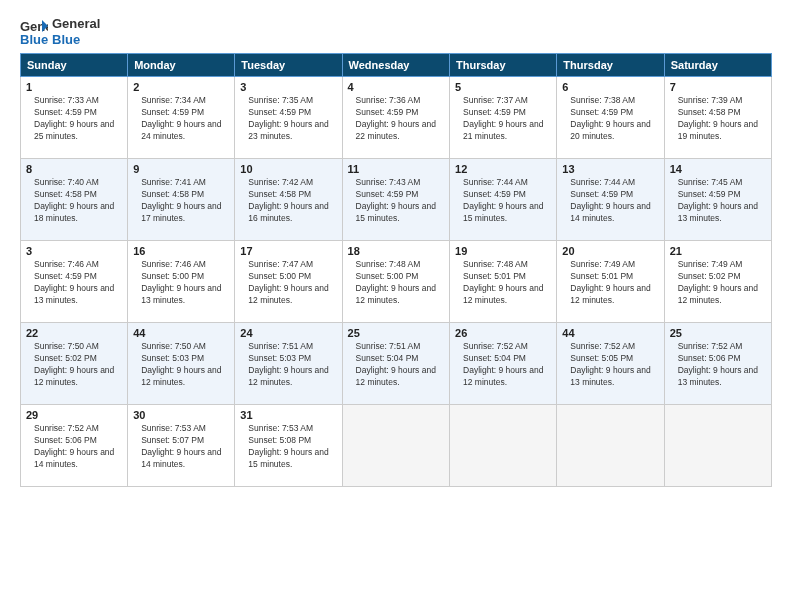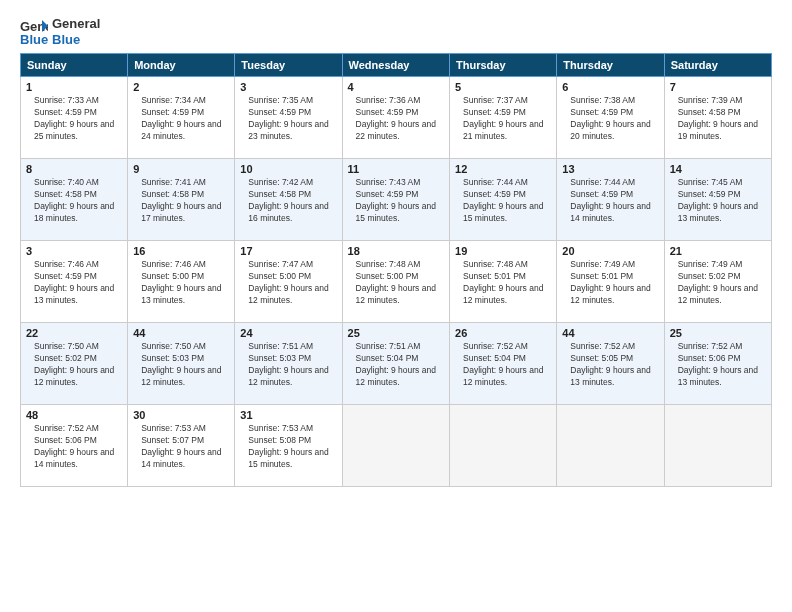--- a/index.html
+++ b/index.html
@@ -359,21 +359,21 @@
           <span class="day-num">25</span>
           <div class="day-info">
             Sunrise: 7:52 AM<br>
             Sunset: 5:06 PM<br>
             Daylight: 9 hours and 13 minutes.
           </div>
         </td>
         </tr>
         <tr>
           <td>
-          <span class="day-num">48</span>
+          <span class="day-num">29</span>
           <div class="day-info">
             Sunrise: 7:52 AM<br>
             Sunset: 5:06 PM<br>
             Daylight: 9 hours and 14 minutes.
           </div>
         </td>
           <td>
           <span class="day-num">30</span>
           <div class="day-info">
             Sunrise: 7:53 AM<br>

